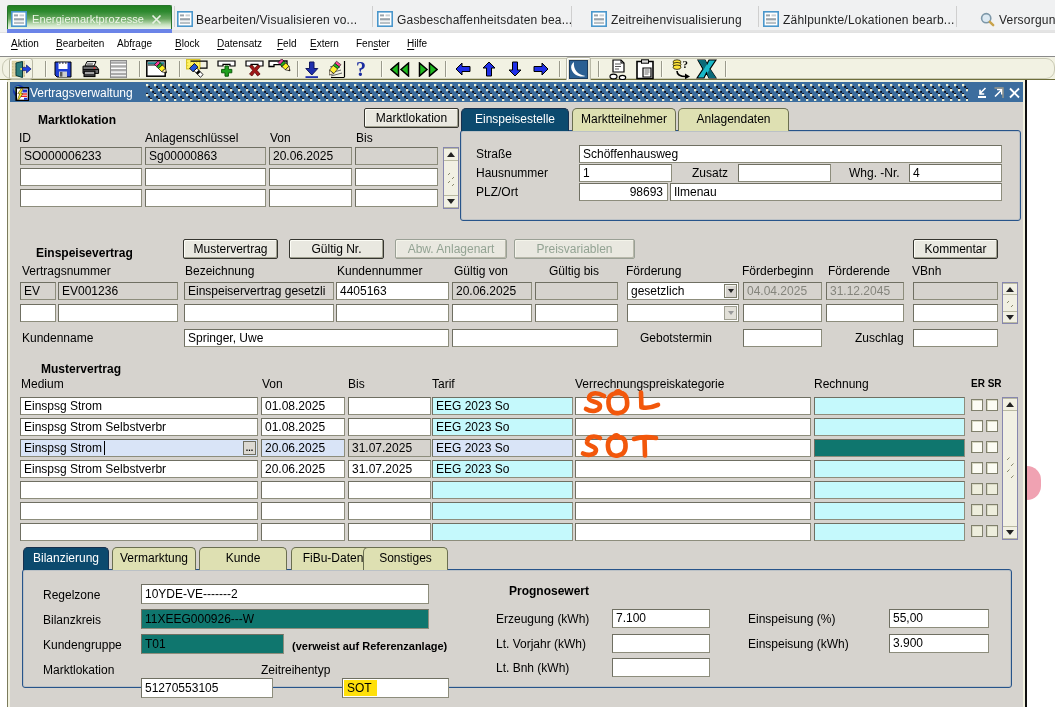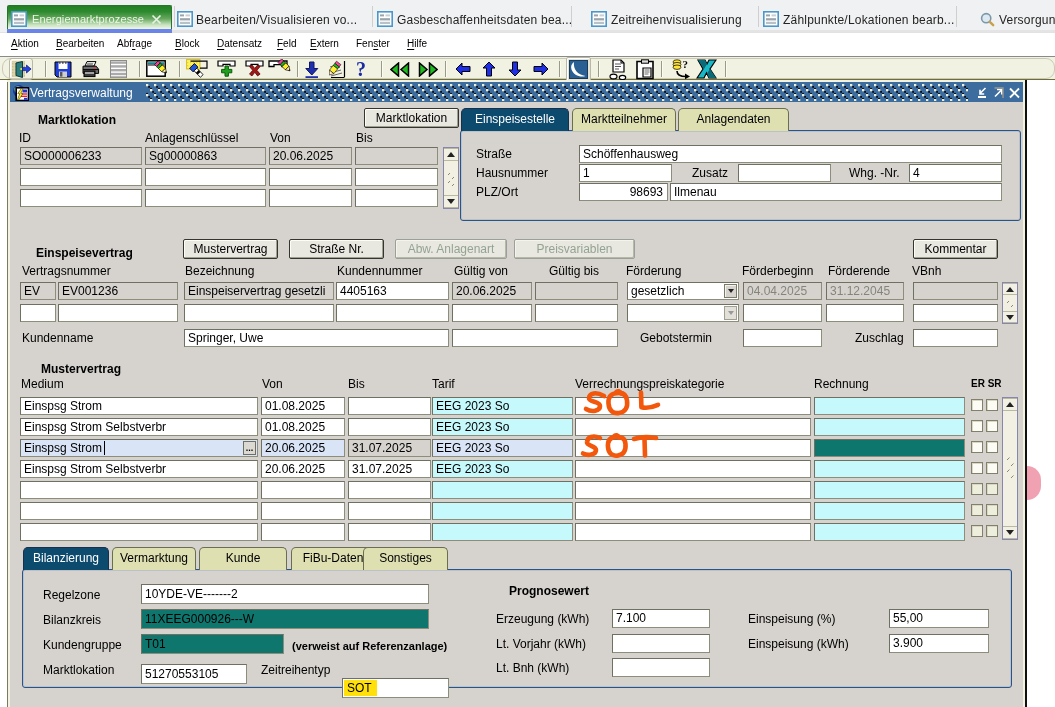--- a/index.html
+++ b/index.html
@@ -376,21 +376,21 @@
 <div class="lb" style="left:692px;top:166px">Zusatz</div>
 <div class="f" style="left:738px;top:164px;width:93px"></div>
 <div class="lb" style="left:849px;top:166px">Whg. -Nr.</div>
 <div class="f" style="left:909px;top:164px;width:93px">4</div>
 <div class="lb" style="left:476px;top:185px">PLZ/Ort</div>
 <div class="f" style="left:579px;top:183px;width:89px;text-align:right;padding-right:4px">98693</div>
 <div class="f" style="left:670px;top:183px;width:332px">Ilmenau</div>
 
 <div class="lb bd" style="left:36px;top:246px">Einspeisevertrag</div>
 <div class="btn" style="left:183px;top:239px;width:95px;height:20px">Mustervertrag</div>
-<div class="btn" style="left:289px;top:239px;width:95px;height:20px">Straße Nr.</div>
+<div class="btn" style="left:289px;top:239px;width:95px;height:20px">Gültig Nr.</div>
 <div class="btn dis" style="left:395px;top:239px;width:112px;height:20px">Abw. Anlagenart</div>
 <div class="btn dis" style="left:514px;top:239px;width:121px;height:20px">Preisvariablen</div>
 <div class="btn" style="left:913px;top:239px;width:85px;height:20px">Kommentar</div>
 <div class="lb" style="left:22px;top:264px">Vertragsnummer</div>
 <div class="lb" style="left:185px;top:264px">Bezeichnung</div>
 <div class="lb" style="left:337px;top:264px">Kundennummer</div>
 <div class="lb" style="left:454px;top:264px">Gültig von</div>
 <div class="lb" style="left:549px;top:264px">Gültig bis</div>
 <div class="lb" style="left:626px;top:264px">Förderung</div>
 <div class="lb" style="left:742px;top:264px">Förderbeginn</div>
@@ -540,21 +540,21 @@
 <div class="ptab" style="left:363px;top:547px;width:85px">Sonstiges</div>
 <div class="ppanel" style="left:22px;top:569px;width:990px;height:119px"></div>
 <div class="lb" style="left:43px;top:588px">Regelzone</div>
 <div class="f" style="left:141px;top:584px;width:288px;height:20px;line-height:18px">10YDE-VE-------2</div>
 <div class="lb" style="left:43px;top:613px">Bilanzkreis</div>
 <div class="f sc" style="left:141px;top:609px;width:288px;height:20px;line-height:18px">11XEEG000926---W</div>
 <div class="lb" style="left:43px;top:638px">Kundengruppe</div>
 <div class="f sc" style="left:141px;top:634px;width:143px;height:20px;line-height:18px">T01</div>
 <div class="lb bd" style="left:292px;top:640px;font-size:11px">(verweist auf Referenzanlage)</div>
 <div class="lb" style="left:43px;top:663px">Marktlokation</div>
-<div class="f" style="left:141px;top:664px;width:106px;height:20px;line-height:18px">51270553105</div>
+<div class="f" style="left:141px;top:678px;width:132px;height:20px;line-height:18px">51270553105</div>
 <div class="lb" style="left:261px;top:663px">Zeitreihentyp</div>
 <div class="f" style="left:342px;top:678px;width:107px;height:20px;line-height:18px">
     <span style="position:absolute;left:1px;top:1px;width:33px;height:16px;background:#ffe00a;padding-left:3px;line-height:16px">SOT</span>
   </div>
 <div class="lb bd" style="left:509px;top:584px">Prognosewert</div>
 <div class="lb" style="left:496px;top:612px">Erzeugung (kWh)</div>
 <div class="f" style="left:612px;top:609px;width:98px;height:19px">7.100</div>
 <div class="lb" style="left:748px;top:612px">Einspeisung (%)</div>
 <div class="f" style="left:889px;top:609px;width:100px;height:19px">55,00</div>
 <div class="lb" style="left:496px;top:637px">Lt. Vorjahr (kWh)</div>

